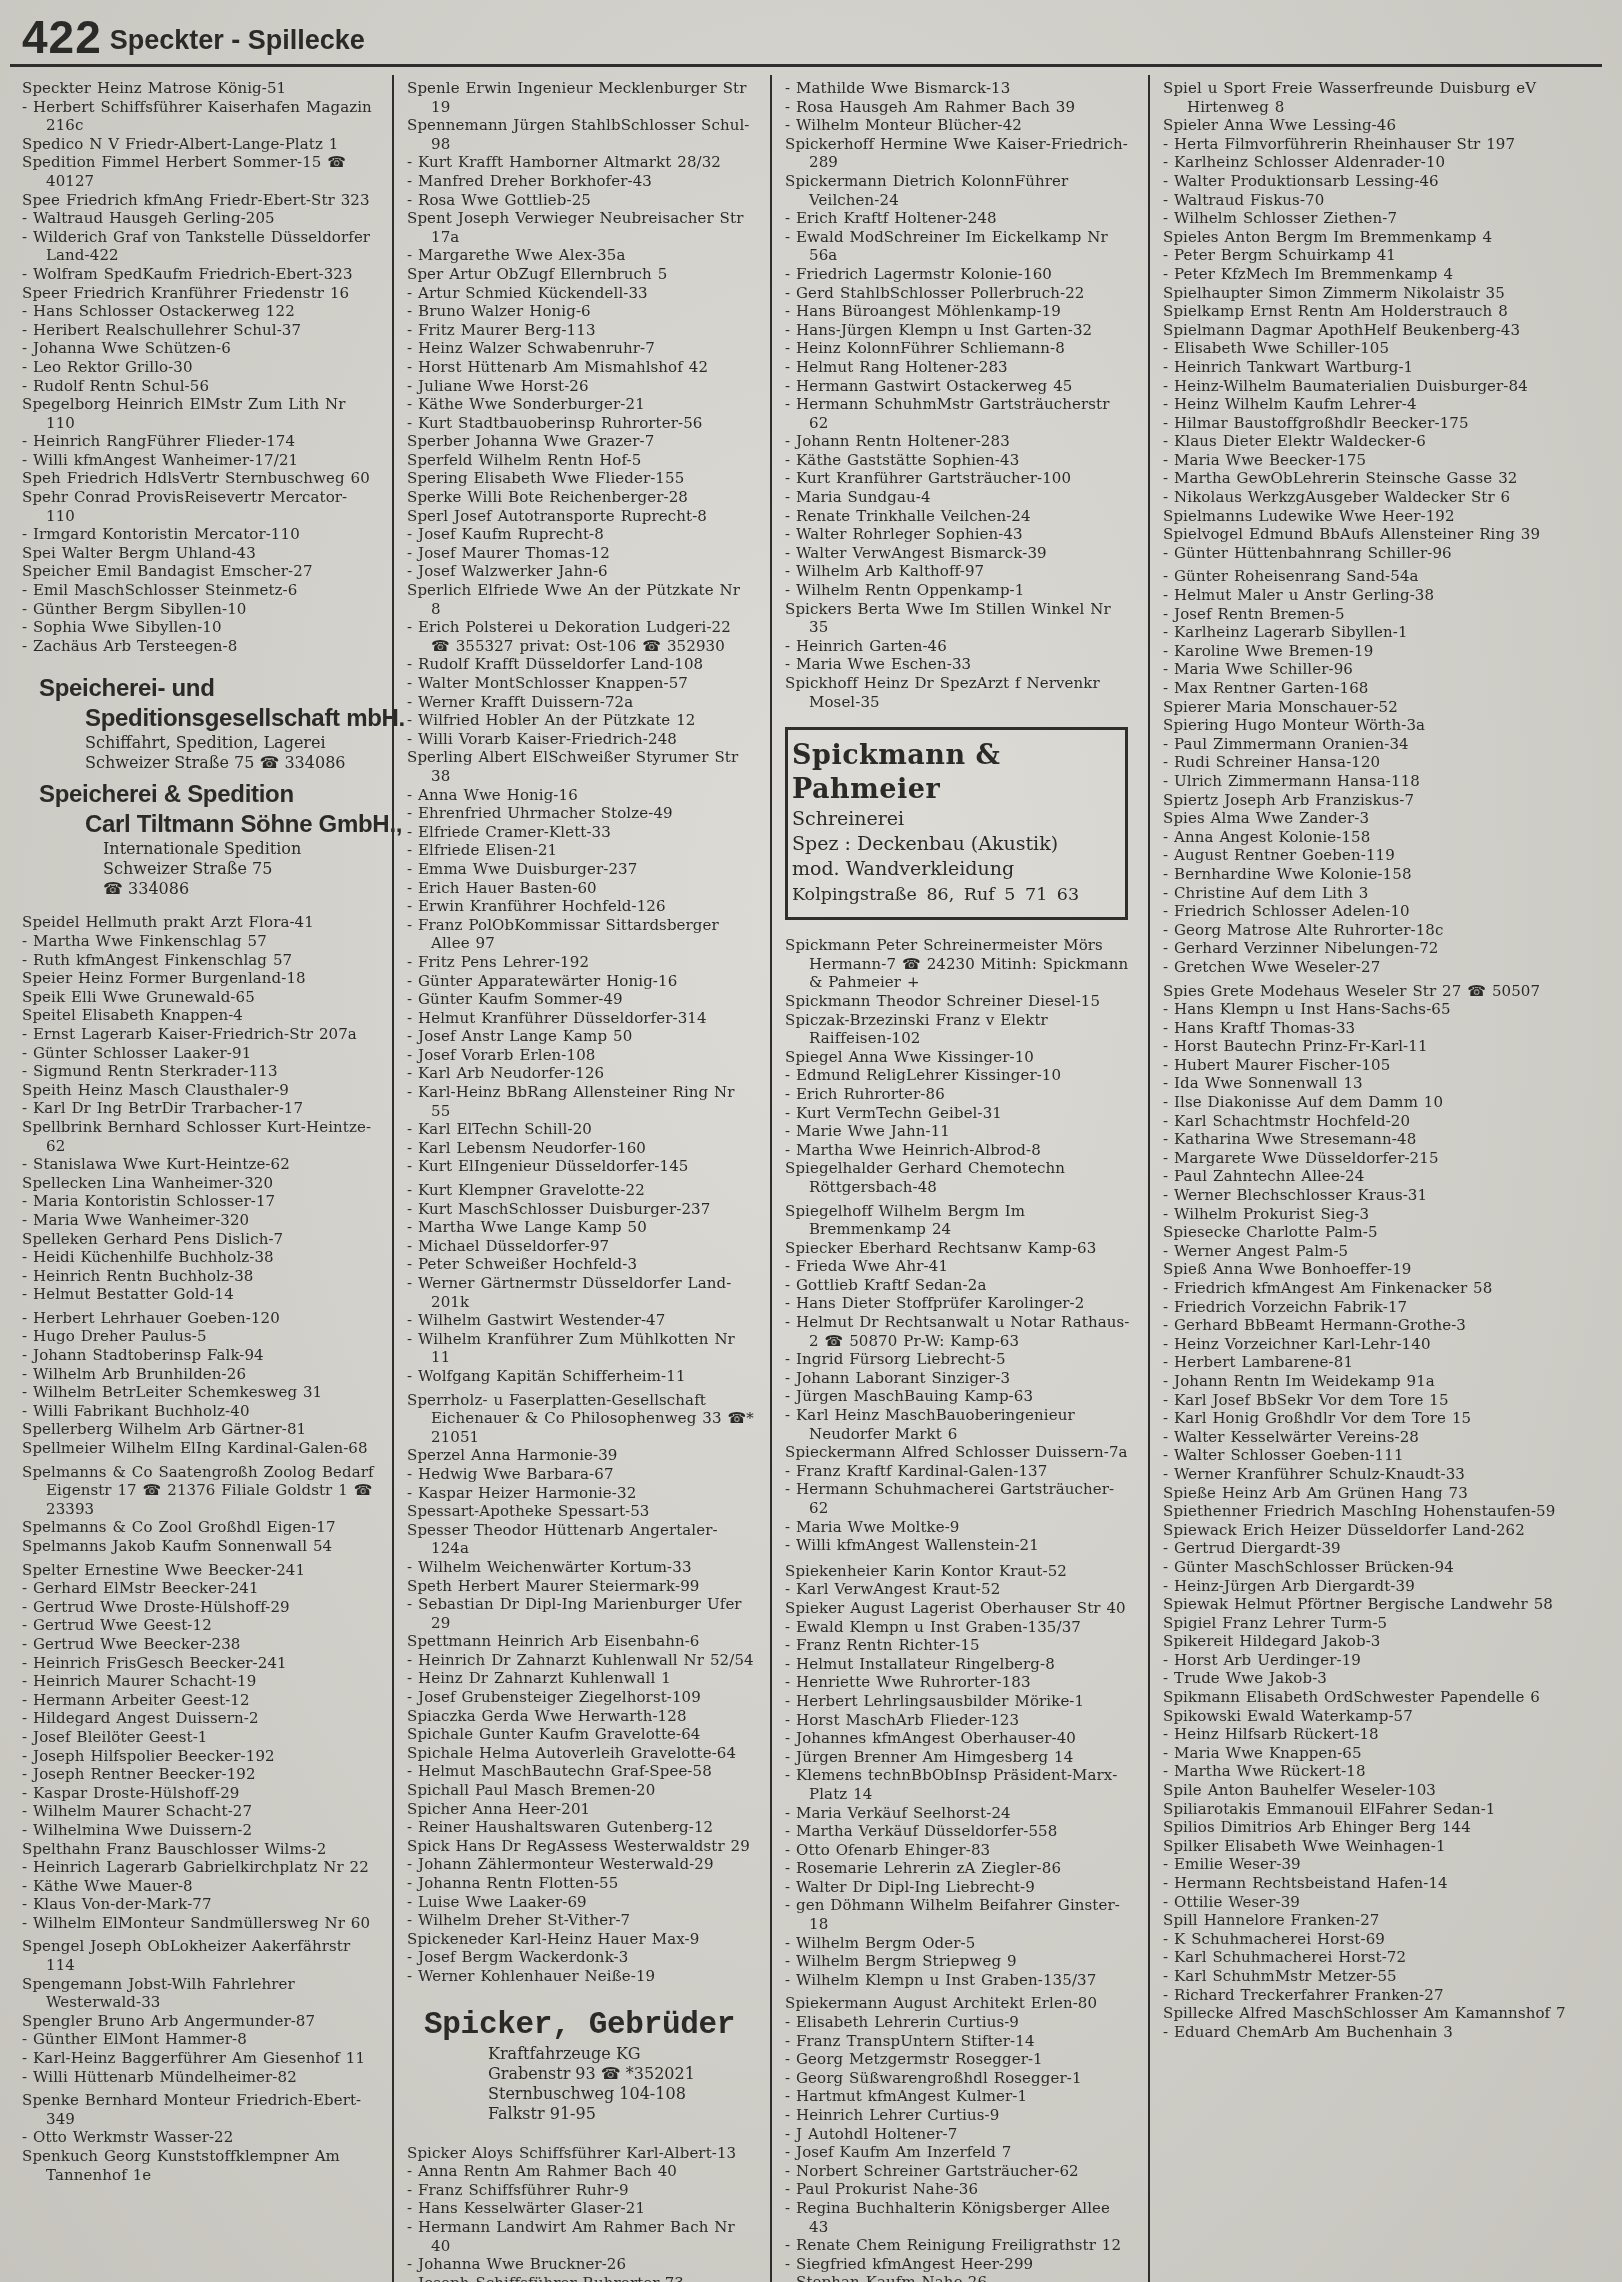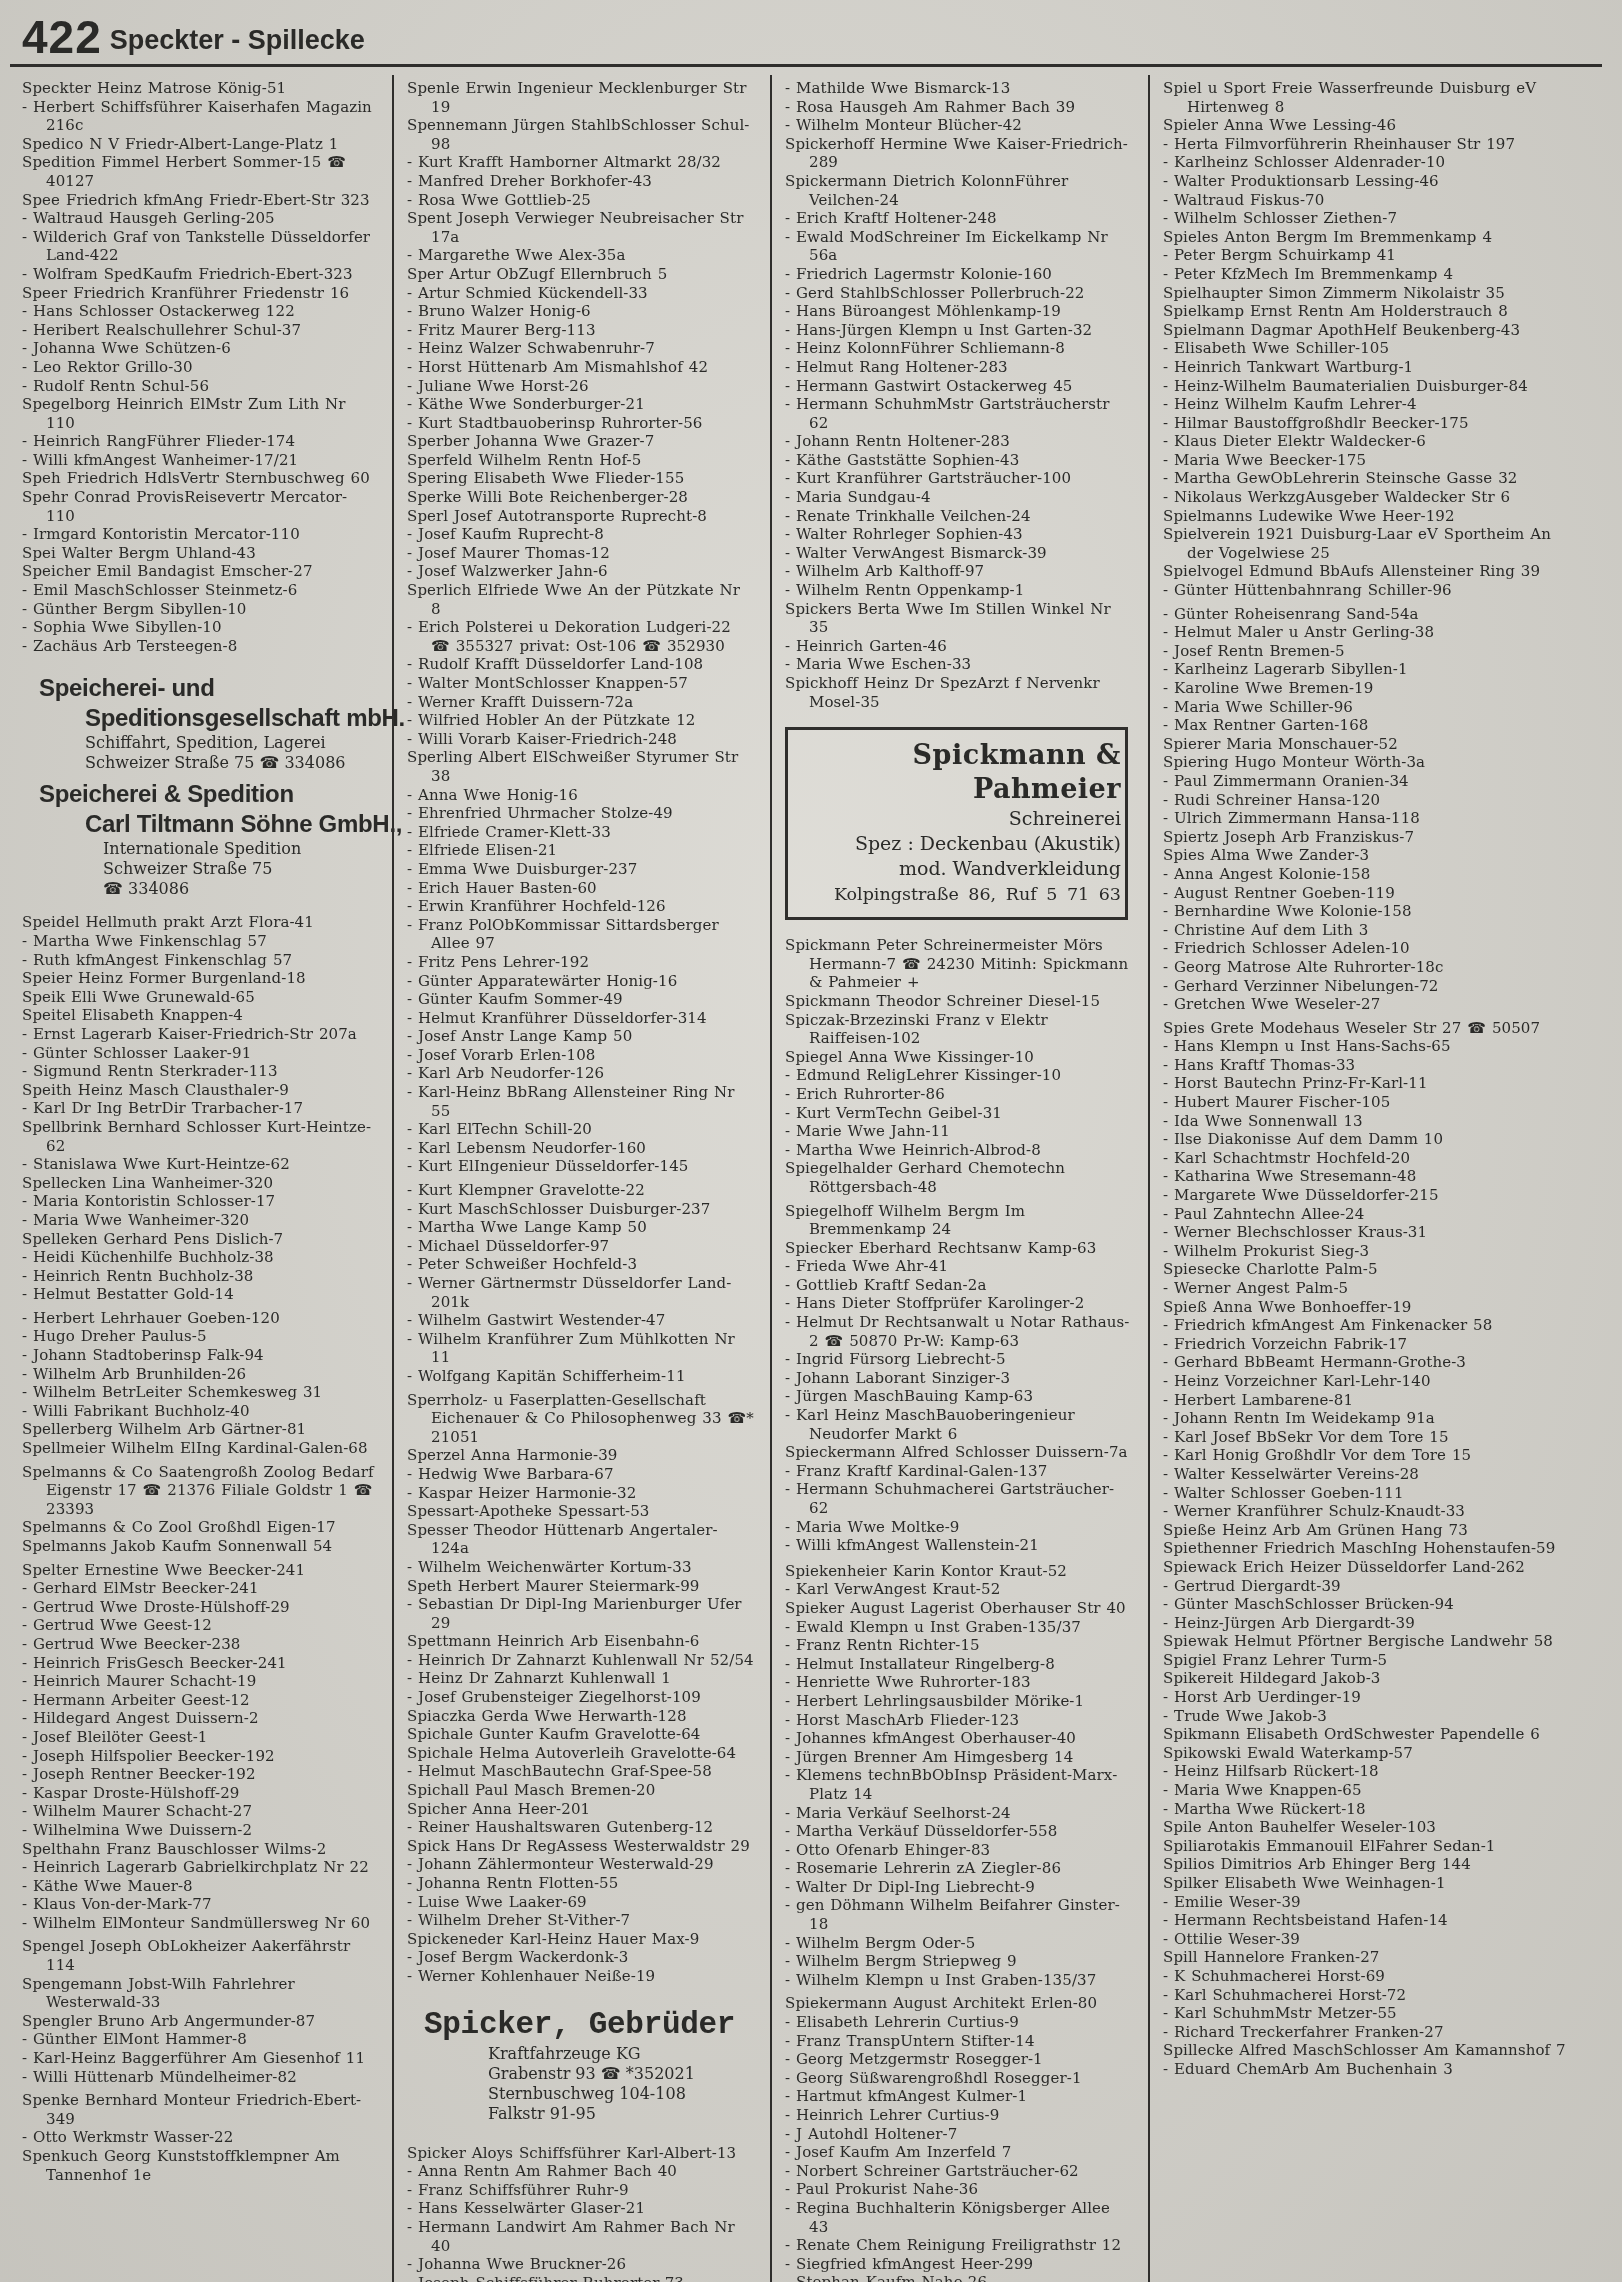--- a/index.html
+++ b/index.html
@@ -48,21 +48,21 @@
     font-weight:bold;font-size:31px;line-height:38px;letter-spacing:-.3px;
     white-space:nowrap;
   }
   .l-sub{font-size:16px;line-height:20px;}
   .ind2{padding-left:46px;}
   .ind3{padding-left:64px;}
   .adbox{
     border:3px solid var(--rule);
     margin:6px 4px 8px 0;
     padding:8px 4px 10px 4px;
-    text-align:right;
+    text-align:left;
     background:rgba(255,255,255,.06);
   }
   .l-bt{font-weight:bold;font-size:27px;line-height:34px;letter-spacing:.5px;}
   .l-bm{font-size:19px;line-height:25px;}
   .l-bl{font-size:17.5px;line-height:26px;word-spacing:4px;}
   .gap{width:100%;}
 </style>
 </head>
 <body>
 
@@ -409,21 +409,20 @@
         <div class="e">- Elisabeth Wwe Schiller-105</div>
         <div class="e">- Heinrich Tankwart Wartburg-1</div>
         <div class="e">- Heinz-Wilhelm Baumaterialien Duisburger-84</div>
         <div class="e">- Heinz Wilhelm Kaufm Lehrer-4</div>
         <div class="e">- Hilmar Baustoffgroßhdlr Beecker-175</div>
         <div class="e">- Klaus Dieter Elektr Waldecker-6</div>
         <div class="e">- Maria Wwe Beecker-175</div>
         <div class="e">- Martha GewObLehrerin Steinsche Gasse 32</div>
         <div class="e">- Nikolaus WerkzgAusgeber Waldecker Str 6</div>
         <div class="e">Spielmanns Ludewike Wwe Heer-192</div>
-        <div class="e">Spielverein 1921 Duisburg-Laar eV Sportheim An der Vogelwiese 25</div>
         <div class="e">Spielvogel Edmund BbAufs Allensteiner Ring 39</div>
         <div class="e">- Günter Hüttenbahnrang Schiller-96</div>
         <div class="gap" style="height: 5px;"></div>
         <div class="e">- Günter Roheisenrang Sand-54a</div>
         <div class="e">- Helmut Maler u Anstr Gerling-38</div>
         <div class="e">- Josef Rentn Bremen-5</div>
         <div class="e">- Karlheinz Lagerarb Sibyllen-1</div>
         <div class="e">- Karoline Wwe Bremen-19</div>
         <div class="e">- Maria Wwe Schiller-96</div>
         <div class="e">- Max Rentner Garten-168</div>

